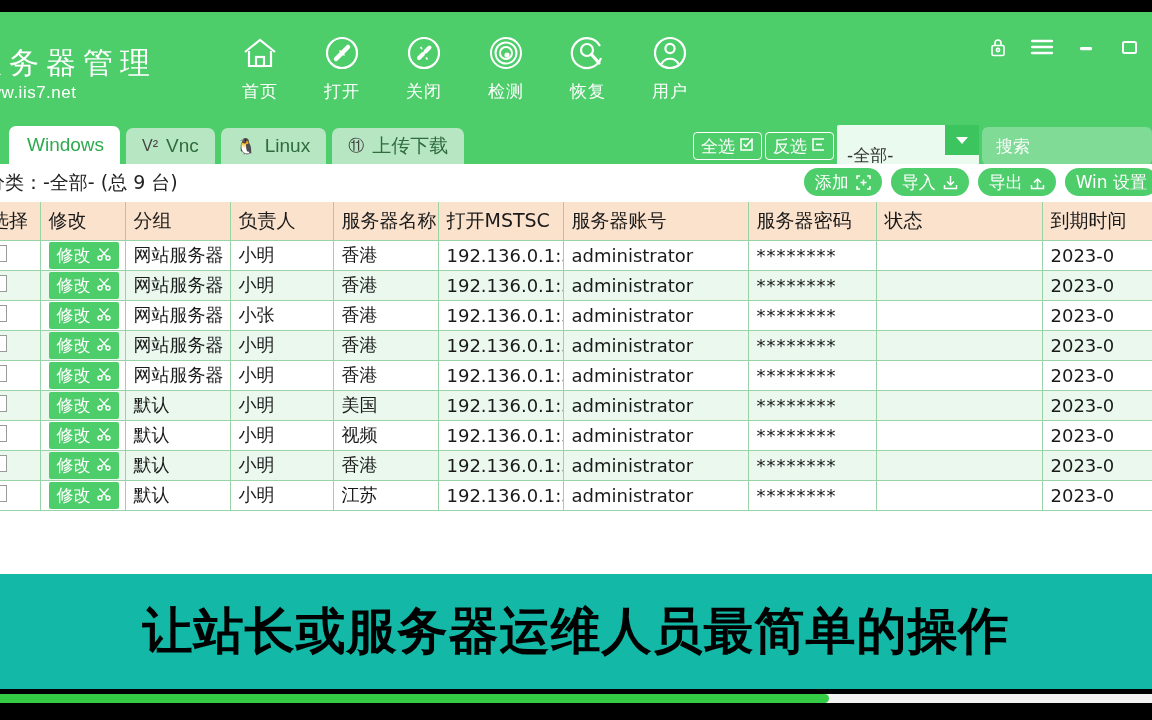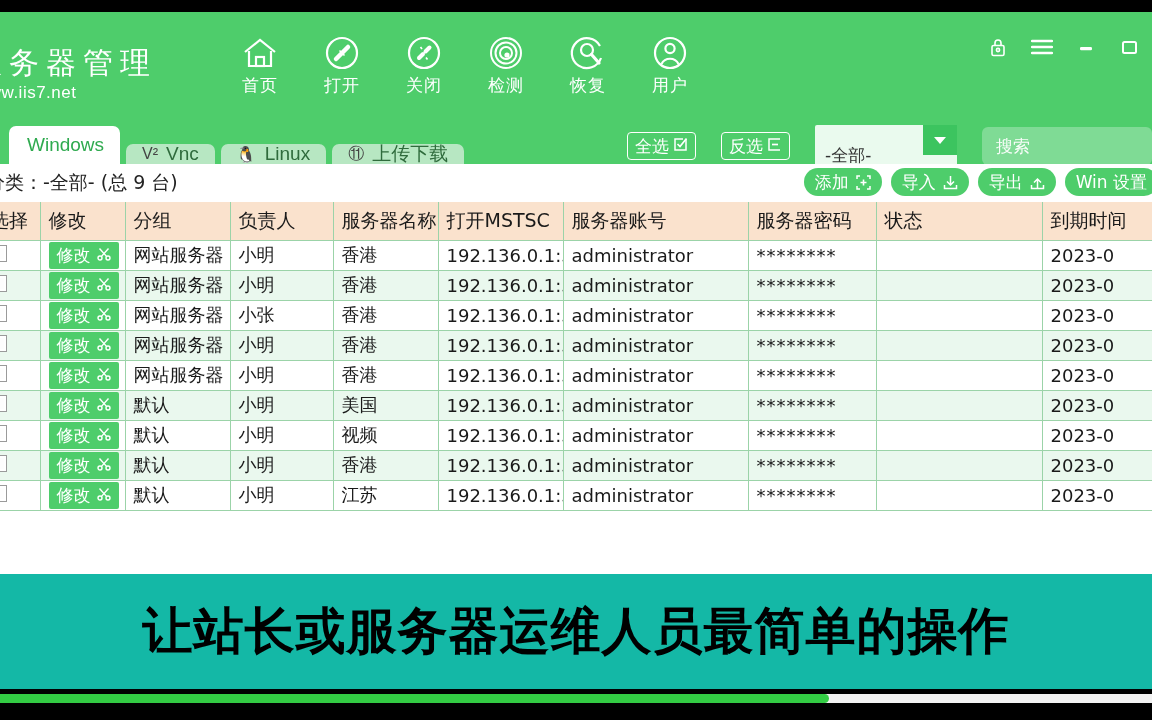--- a/index.html
+++ b/index.html
@@ -36,47 +36,47 @@
     padding-left:4px;
   }
 
   .toolbar { position:absolute; left:240px; top:20px; display:flex; gap:42px; }
   .tool-item {
     width:40px; display:flex; flex-direction:column; align-items:center; cursor:pointer;
   }
   .tool-icon { width:42px; height:42px; display:block; }
   .tool-icon svg { display:block; }
   .tool-label {
-    font-size:17px; color:#ffffff; letter-spacing:1px;
+    margin-top:6px; font-size:17px; color:#ffffff; letter-spacing:1px;
     white-space:nowrap; font-family:"DejaVu Sans", sans-serif;
   }
 
   .win-controls { position:absolute; right:0px; top:20px; display:flex; align-items:center; gap:0px; }
   .wc { width:44px; height:30px; display:flex; align-items:center; justify-content:center; cursor:pointer; }
   .wc svg { display:block; }
 
   
   .tabstrip {
     position:relative; height:42px; width:1152px; background:#4ecd6b;
     display:flex; align-items:flex-end;
   }
   .tabs { display:flex; align-items:flex-end; height:42px;padding-left:15px; }
   .tab {
-    height:20px; display:flex; align-items:center; gap:8px;
+    height:36px; display:flex; align-items:center; gap:8px;
     padding:0 16px 0 16px; margin-right:6px;
     border-radius:7px 7px 0 0; background:#b7e7c2; color:#2f6b3c;
     font-size:19px; cursor:pointer; white-space:nowrap;
     font-family:"Liberation Sans","DejaVu Sans",sans-serif;
   }
   .tab.first { margin-left:-6px; padding-left:18px; }
   .tab.active { background:#ffffff; color:#2faa4f; height:38px; }
   .tab-icon { font-size:16px; display:inline-block; color:#444; }
 
   .tabstrip-right {
-    position:absolute; right:0px; top:3px; display:flex; align-items:center; gap:25px;
+    position:absolute; right:0px; top:3px; display:flex; align-items:center; gap:3px;
   }
   .mini-btn {
     height:28px; padding:0 7px; display:flex; align-items:center; gap:4px;
     border:1px solid #ffffff; border-radius:4px; color:#ffffff;
     font-size:17px; background:transparent; cursor:pointer; white-space:nowrap;
     font-family:"DejaVu Sans", sans-serif;
   }
   .selector {
     position:relative; width:142px; height:42px; background:#eafaee;
     display:flex; align-items:flex-end; border-radius:2px;

